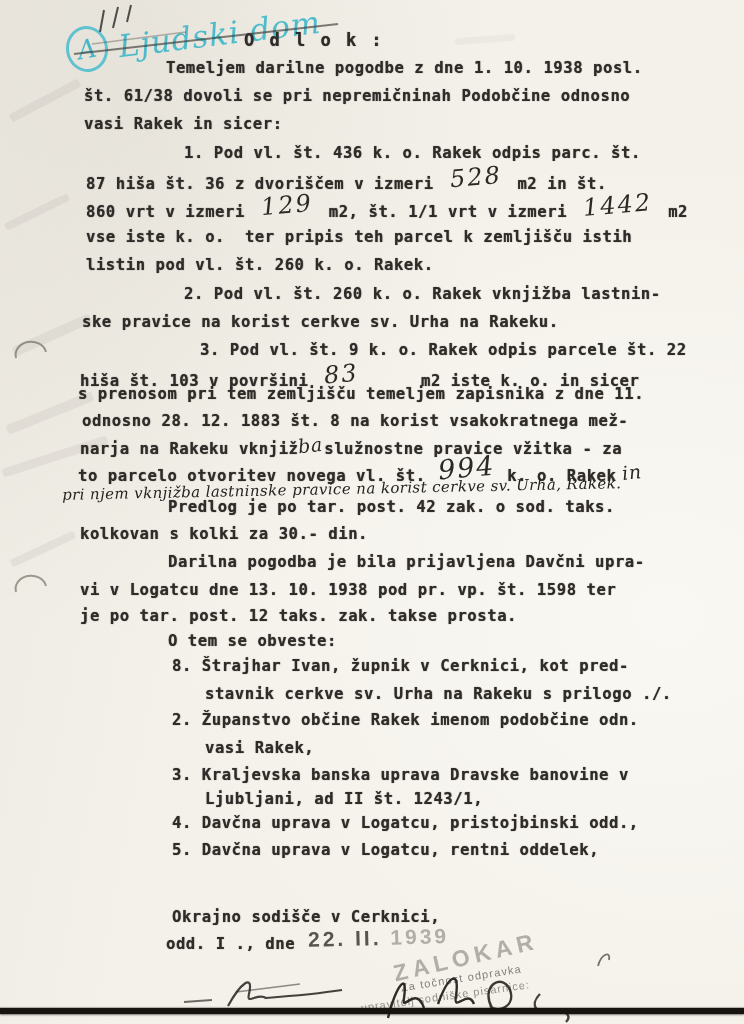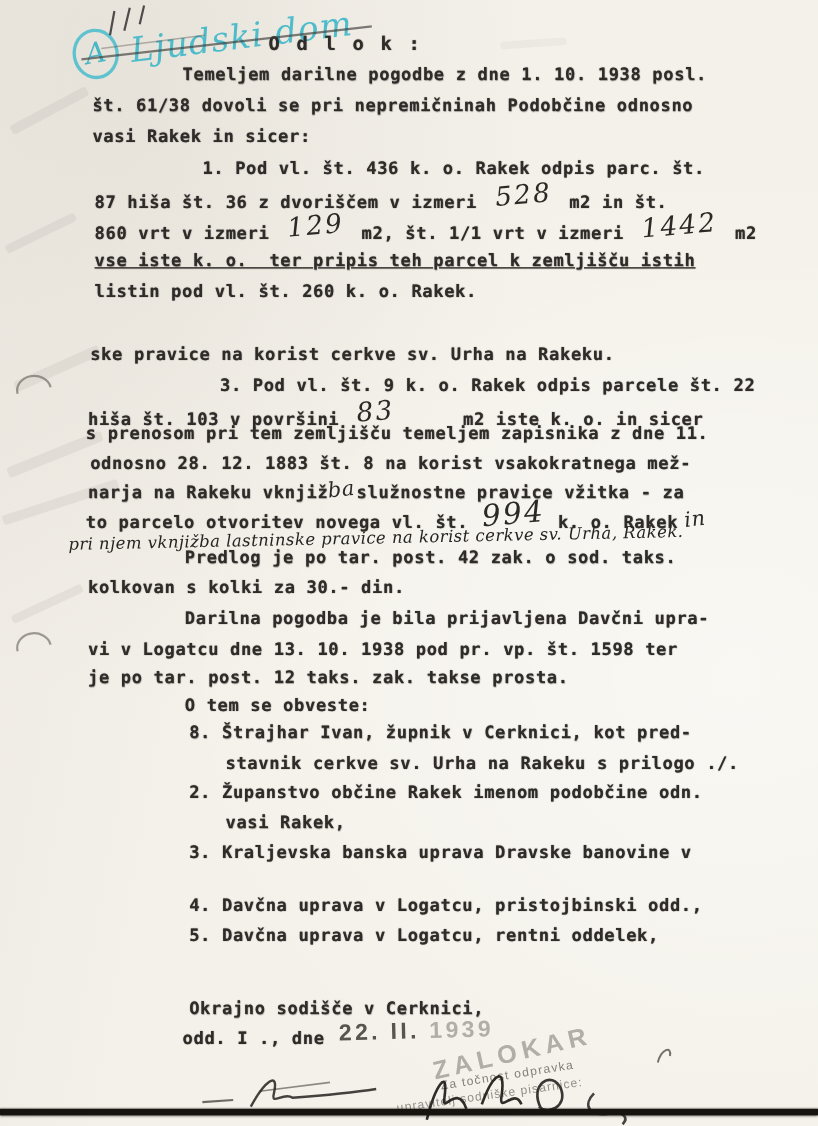--- a/index.html
+++ b/index.html
@@ -98,23 +98,24 @@
 
   <div class="t title" style="left:244px;top:30px;">O d l o k :</div>
 
   <div class="t" style="left:166px;top:58px;">Temeljem darilne pogodbe z dne 1. 10. 1938 posl.</div>
   <div class="t" style="left:84px;top:86px;">št. 61/38 dovoli se pri nepremičninah Podobčine odnosno</div>
   <div class="t" style="left:84px;top:114px;">vasi Rakek in sicer:</div>
 
   <div class="t" style="left:184px;top:143px;">1. Pod vl. št. 436 k. o. Rakek odpis parc. št.</div>
   <div class="t" style="left:86px;top:171px;"><span>87 hiša št. 36 z dvoriščem v izmeri</span><span class="hw hw-num">528</span><span>m2 in št.</span></div>
   <div class="t" style="left:86px;top:199px;"><span>860 vrt v izmeri</span><span class="hw hw-num">129</span><span>m2, št. 1/1 vrt v izmeri</span><span class="hw hw-num">1442</span><span>m2</span></div>
-  <div class="t" style="left:86px;top:227px;text-decoration:underline;">vse iste k. o.  ter pripis teh parcel k zemljišču istih</div>
+  <div class="t" style="left:86px;top:227px;">vse iste k. o.  ter pripis teh parcel k zemljišču istih</div>
   <div class="t" style="left:86px;top:255px;">listin pod vl. št. 260 k. o. Rakek.</div>
 
+  <div class="t" style="left:184px;top:284px;">2. Pod vl. št. 260 k. o. Rakek vknjižba lastnin-</div>
   <div class="t" style="left:82px;top:312px;">ske pravice na korist cerkve sv. Urha na Rakeku.</div>
 
   <div class="t" style="left:200px;top:340px;">3. Pod vl. št. 9 k. o. Rakek odpis parcele št. 22</div>
   <div class="t" style="left:80px;top:368px;"><span>hiša št. 103 v površini</span><span class="hw hw-num" style="margin-right:62px;">83</span><span>m2 iste k. o. in sicer</span></div>
   <div class="t" style="left:78px;top:384px;">s prenosom pri tem zemljišču temeljem zapisnika z dne 11.</div>
   <div class="t" style="left:82px;top:411px;">odnosno 28. 12. 1883 št. 8 na korist vsakokratnega mež-</div>
   <div class="t" style="left:80px;top:437px;"><span>narja na Rakeku vknjiž</span><span class="hw hw-inline-small">ba</span><span>služnostne pravice vžitka - za</span></div>
   <div class="t" style="left:78px;top:462px;"><span>to parcelo otvoritev novega vl. št.</span><span class="hw hw-num" style="font-size:27px;margin:0 12px;">994</span><span>k. o. Rakek</span><span class="hw hw-inline-small" style="margin-left:6px;">in</span></div>
 
   <div class="hw-line" style="left:62px;top:480px;">pri njem vknjižba lastninske pravice na korist cerkve sv. Urha, Rakek.</div>
@@ -126,20 +127,21 @@
   <div class="t" style="left:80px;top:580px;">vi v Logatcu dne 13. 10. 1938 pod pr. vp. št. 1598 ter</div>
   <div class="t" style="left:80px;top:606px;">je po tar. post. 12 taks. zak. takse prosta.</div>
 
   <div class="t" style="left:168px;top:631px;">O tem se obveste:</div>
 
   <div class="t" style="left:172px;top:656px;">8. Štrajhar Ivan, župnik v Cerknici, kot pred-</div>
   <div class="t" style="left:205px;top:684px;">stavnik cerkve sv. Urha na Rakeku s prilogo ./.</div>
   <div class="t" style="left:172px;top:710px;">2. Županstvo občine Rakek imenom podobčine odn.</div>
   <div class="t" style="left:205px;top:738px;">vasi Rakek,</div>
   <div class="t" style="left:172px;top:765px;">3. Kraljevska banska uprava Dravske banovine v</div>
+  <div class="t" style="left:205px;top:789px;">Ljubljani, ad II št. 1243/1,</div>
   <div class="t" style="left:172px;top:813px;">4. Davčna uprava v Logatcu, pristojbinski odd.,</div>
   <div class="t" style="left:172px;top:840px;">5. Davčna uprava v Logatcu, rentni oddelek,</div>
 
   <div class="t" style="left:172px;top:907px;">Okrajno sodišče v Cerknici,</div>
   <div class="t" style="left:166px;top:934px;">odd. I ., dne</div>
 
   <div class="stamp-date"><span class="d1">22. II.</span> <span class="d2">1939</span></div>
 
   <div class="stamp-name">ZALOKAR</div>
   <div class="stamp-sub1">Za točnost odpravka</div>

